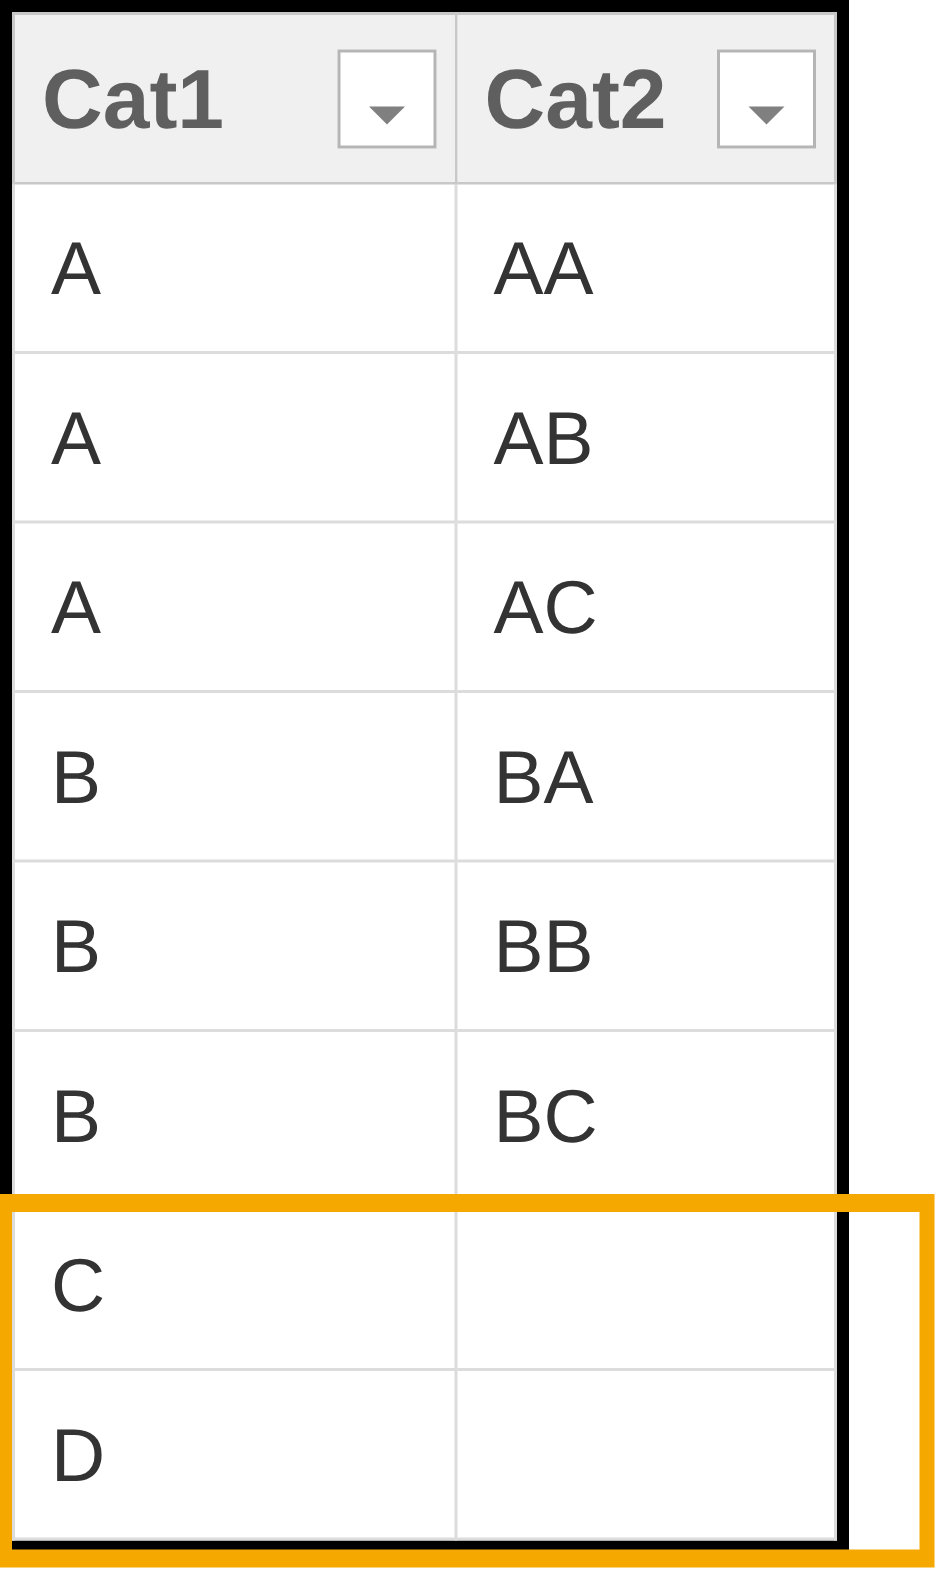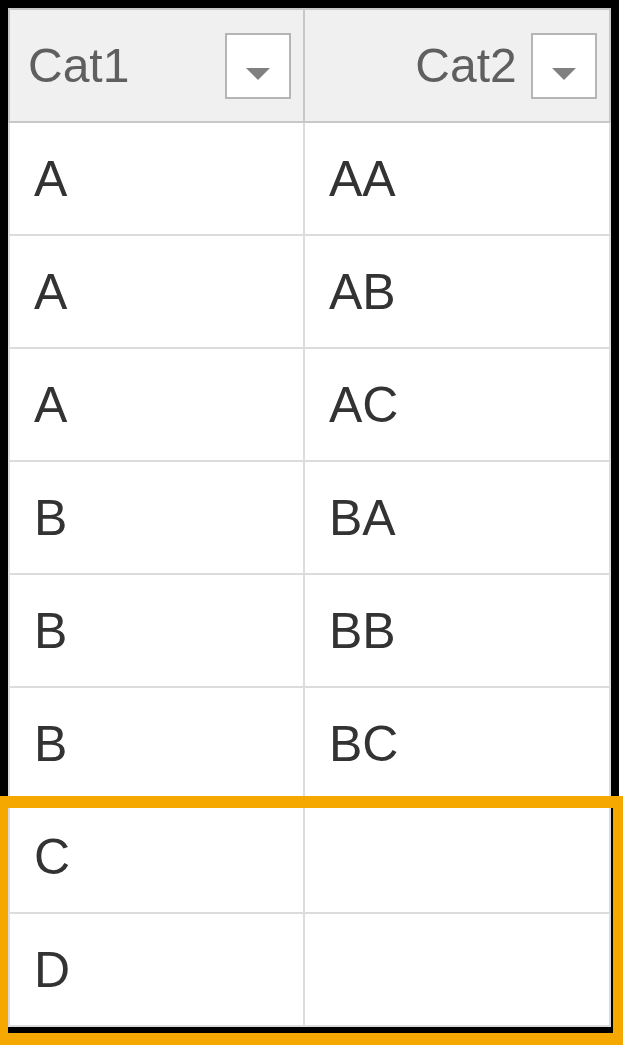--- a/index.html
+++ b/index.html
@@ -20,29 +20,29 @@
       position: relative;
     }
     table {
       border-collapse: collapse;
       table-layout: fixed;
     }
     th {
       background: #f0f0f0;
       border: 2px solid #c8c8c8;
       height: 113px;
-      font-weight: 400;
+      font-weight: 700;
       color: #5f5f5f;
-      font-size: 48px;
+      font-size: 56px;
       text-align: left;
       padding-left: 18px;
       position: relative;
     }
     th.col1 { width: 295px; }
-    th.col2 { width: 306px; text-align: center; }
+    th.col2 { width: 253px; }
     .dropdown-btn {
       position: absolute;
       right: 12px;
       top: 50%;
       transform: translateY(-50%);
       width: 66px;
       height: 66px;
       background: #ffffff;
       border: 2px solid #b5b5b5;
       display: flex;

